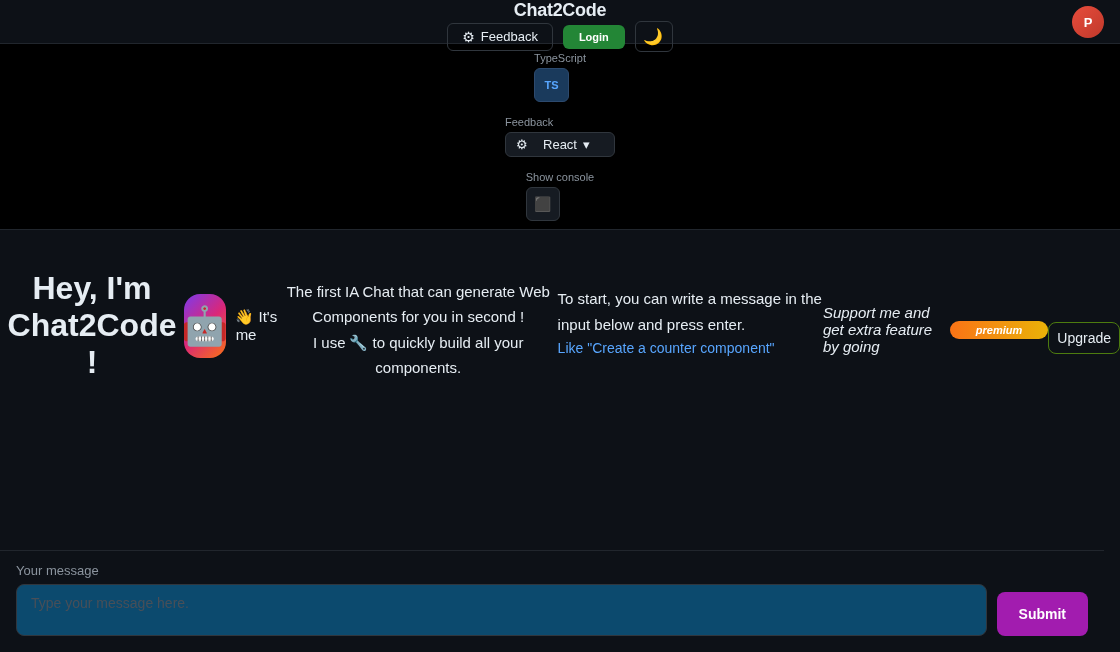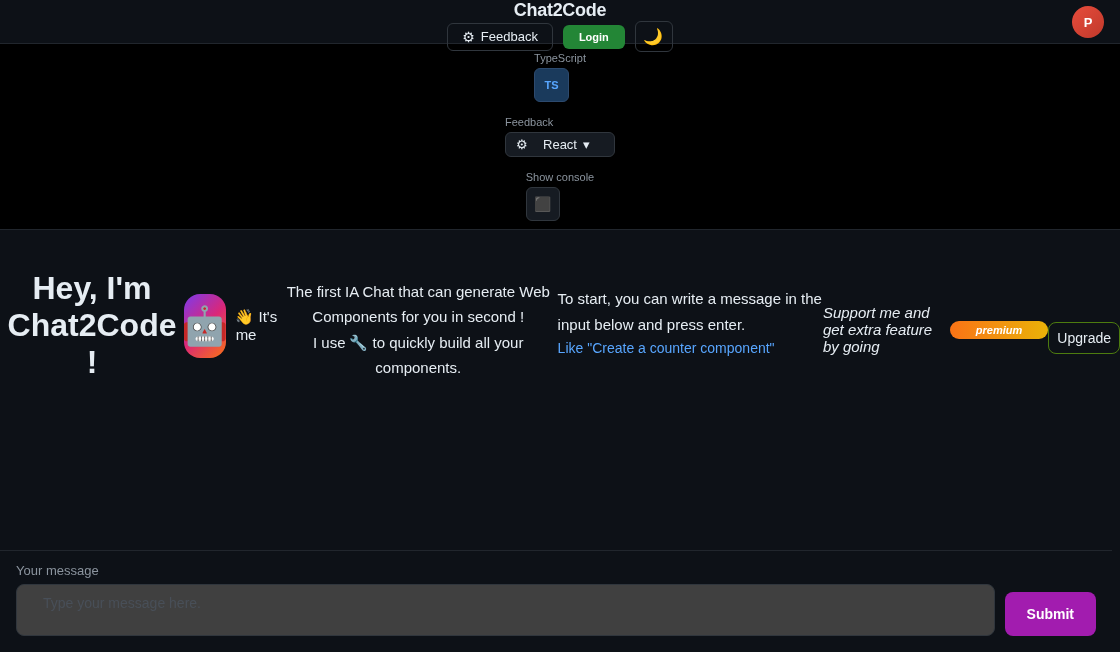--- a/index.html
+++ b/index.html
@@ -240,43 +240,43 @@
       border-radius: 8px;
       font-size: 14px;
       cursor: pointer;
     }
 
     
     .message-section {
       position: fixed;
       bottom: 0;
       left: 0;
-      right: 8px;
+      right: 16px;
       padding: 12px 16px 16px;
       background: #0d1117;
       border-top: 1px solid #21262d;
     }
     .message-label {
       font-size: 13px;
       color: #8b949e;
       margin-bottom: 6px;
     }
     .message-input-row {
       display: flex;
       gap: 10px;
       align-items: flex-end;
     }
     .message-textarea {
       flex: 1;
-      background: #404040;
+      background: #0c4a6e;
       border: 1px solid #30363d;
       border-radius: 8px;
       color: #e6edf3;
       font-size: 14px;
-      padding: 10px 26px;
+      padding: 10px 14px;
       resize: none;
       height: 52px;
       font-family: inherit;
       outline: none;
     }
     .message-textarea::placeholder {
       color: #484f58;
     }
     .submit-btn {
       background: #a21caf;

